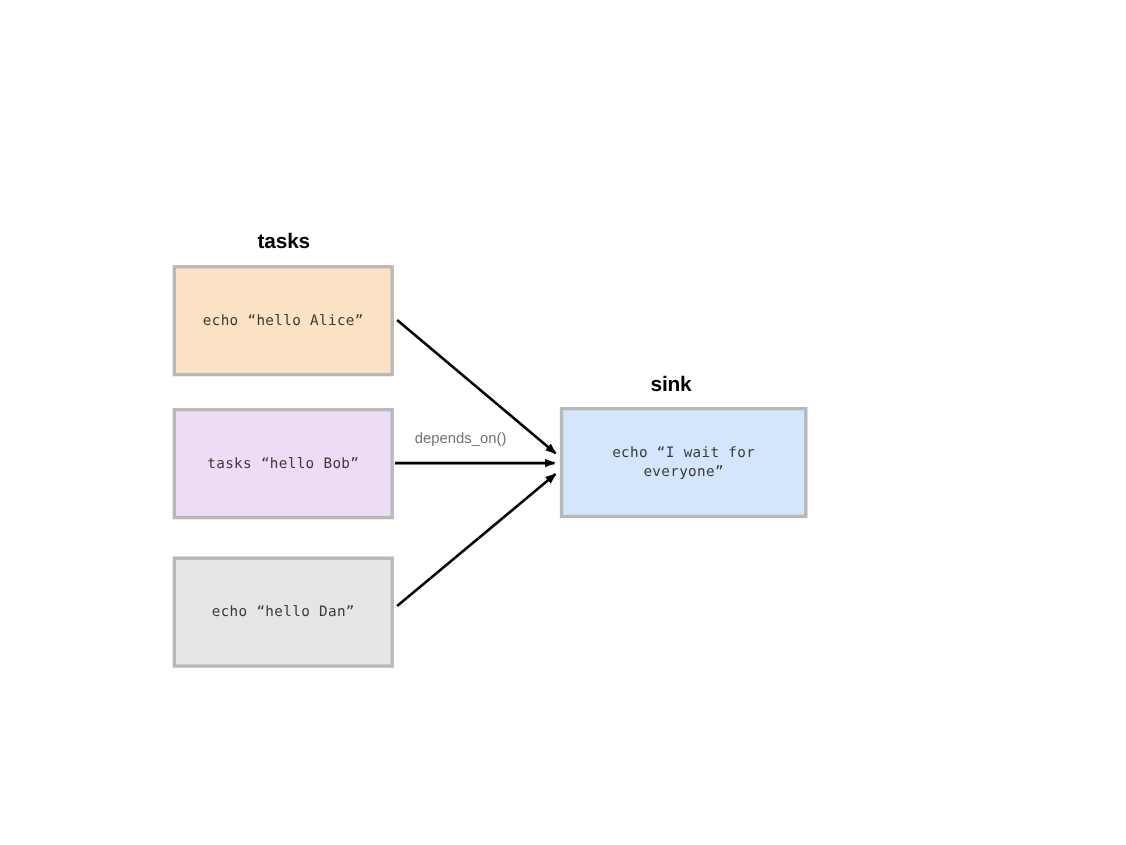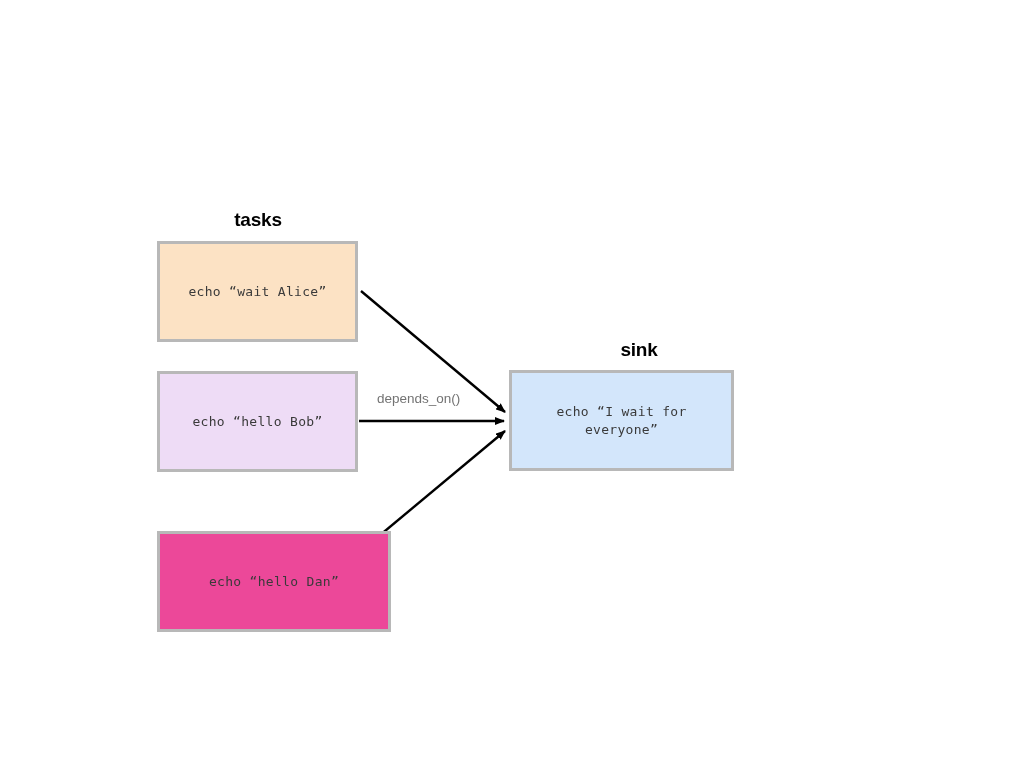--- a/index.html
+++ b/index.html
@@ -75,31 +75,31 @@
 
     <line x1="361" y1="291" x2="505" y2="412" stroke="#000000" stroke-width="2.4" marker-end="url(#arrowhead)"></line>
 
     <line x1="359" y1="421" x2="504" y2="421" stroke="#000000" stroke-width="2.6" marker-end="url(#arrowhead)"></line>
 
     <line x1="361" y1="551" x2="505" y2="431" stroke="#000000" stroke-width="2.4" marker-end="url(#arrowhead)"></line>
   </svg>
 
   <div class="group-label" style="left:158px; top:209px; width:200px;">tasks</div>
 
-  <div class="group-label" style="left:539px; top:339px; width:200px;">sink</div>
+  <div class="group-label" style="left:510px; top:339px; width:200px;">sink</div>
 
   <div class="node" style="left:157px; top:241px; width:201px; height:101px; background:#fce2c4;">
-    <span class="node-text">echo “wait Alice”</span>
+    <span class="node-text">echo “hello Alice”</span>
   </div>
 
   <div class="node" style="left:157px; top:371px; width:201px; height:101px; background:#eedcf6;">
-    <span class="node-text">echo “hello Bob”</span>
+    <span class="node-text">tasks “hello Bob”</span>
   </div>
 
-  <div class="node" style="left:157px; top:506px; width:234px; height:101px; background:#ec4899;margin-top:25px;">
+  <div class="node" style="left:157px; top:506px; width:201px; height:101px; background:#e5e5e5;">
     <span class="node-text">echo “hello Dan”</span>
   </div>
 
   <div class="node" style="left:509px; top:370px; width:225px; height:101px; background:#d3e6fb;">
     <span class="node-text">echo “I wait for
 everyone”</span>
   </div>
 
   <div class="edge-label" style="left:377px; top:391px;">depends_on()</div>
 

